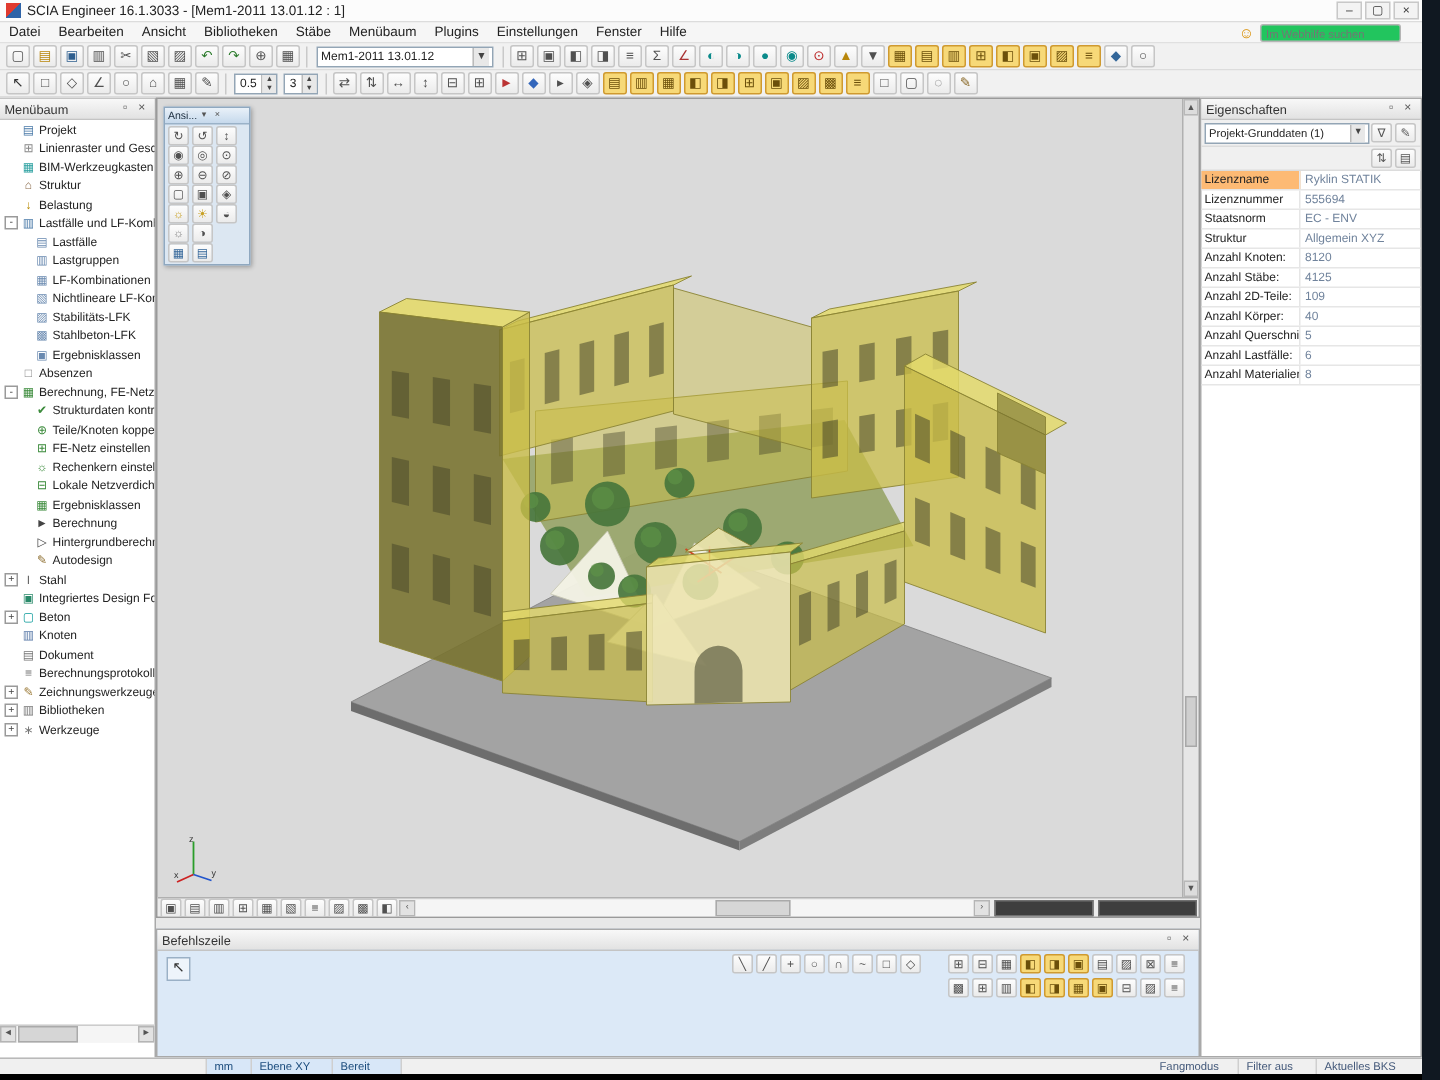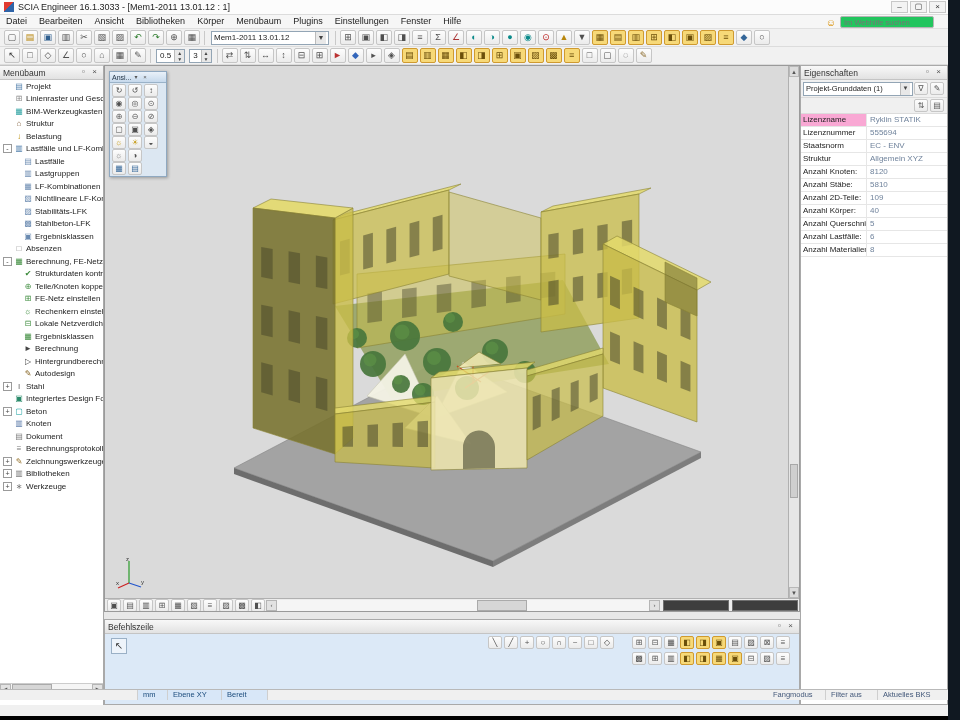--- a/index.html
+++ b/index.html
@@ -63,22 +63,22 @@
 .cmdinput{position:absolute;left:0;right:0;bottom:0;height:13px;background:#fff;border:none;border-top:1px solid #93a6b8;font-size:8.5px;padding:0 4px;color:#222}
 .rightpanel{position:absolute;left:800px;top:65px;width:148px;bottom:11px;background:#fff;border:1px solid #a9a9a9}
 .propcombo-row{display:flex;align-items:center;height:18px;padding:1px 2px;background:#f0f0f0;border-bottom:1px solid #dcdcdc}
 .propcombo{flex:1;display:flex;align-items:center;height:14px;border:1px solid #93a5b5;background:#fff;font-size:7.5px;padding:0 2px;color:#222;overflow:hidden;white-space:nowrap}
 .propcombo .arr{margin-left:auto;width:10px;height:12px;background:#e8e8e8;border-left:1px solid #bbb;font-size:6px;line-height:11px;text-align:center;color:#444}
 .proptools{display:flex;justify-content:flex-end;align-items:center;height:16px;background:#f0f0f0;border-bottom:1px solid #dcdcdc;padding:0 2px}
 .ptable{font-size:8px}
 .prow{display:flex;height:13px;border-bottom:1px solid #e6e6e6}
 .pl{width:66px;padding:1px 2px;color:#222;border-right:1px solid #e6e6e6;overflow:hidden;white-space:nowrap}
 .pv{flex:1;padding:1px 3px;color:#70839c;overflow:hidden;white-space:nowrap}
-.prow.hdr .pl{background:#f9a8d4}
-.statusbar{position:absolute;left:0;bottom:16px;width:948px;height:11px;background:#f0f0f0;border-top:1px solid #b9b9b9;display:flex;font-size:7.5px;align-items:center}
+.prow.hdr .pl{background:#fdba74}
+.statusbar{position:absolute;left:0;bottom:0;width:948px;height:11px;background:#f0f0f0;border-top:1px solid #b9b9b9;display:flex;font-size:7.5px;align-items:center}
 .scell{height:100%;line-height:10px;padding:0 5px;border-right:1px solid #cfcfcf;overflow:hidden;white-space:nowrap;color:#44597a}
 .scell.hl{background:#d8e7f8;color:#1a4b7c}
 .sspace{flex:1}
 </style>
 </head>
 <body>
 
 <div class="app">
 
   <div class="titlebar">
@@ -90,21 +90,21 @@
       <span class="winbtn">×</span>
     </span>
   </div>
 
   <div class="menubar">
     <span id="menu-items" style="display:flex">
         <span class="mi">Datei</span>
         <span class="mi">Bearbeiten</span>
         <span class="mi">Ansicht</span>
         <span class="mi">Bibliotheken</span>
-        <span class="mi">Körper</span>
+        <span class="mi">Stäbe</span>
         <span class="mi">Menübaum</span>
         <span class="mi">Plugins</span>
         <span class="mi">Einstellungen</span>
         <span class="mi">Fenster</span>
         <span class="mi">Hilfe</span>
       </span>
     <span class="menuright">
       <span class="smiley">☺</span>
       <input class="searchbox" placeholder="Im Webhilfe suchen" style="">
     </span>
@@ -655,21 +655,21 @@
         <div class="prow">
           <div class="pl">Struktur</div>
           <div class="pv">Allgemein XYZ</div>
         </div>
         <div class="prow">
           <div class="pl">Anzahl Knoten:</div>
           <div class="pv">8120</div>
         </div>
         <div class="prow">
           <div class="pl">Anzahl Stäbe:</div>
-          <div class="pv">5810</div>
+          <div class="pv">4125</div>
         </div>
         <div class="prow">
           <div class="pl">Anzahl 2D-Teile:</div>
           <div class="pv">109</div>
         </div>
         <div class="prow">
           <div class="pl">Anzahl Körper:</div>
           <div class="pv">40</div>
         </div>
         <div class="prow">

